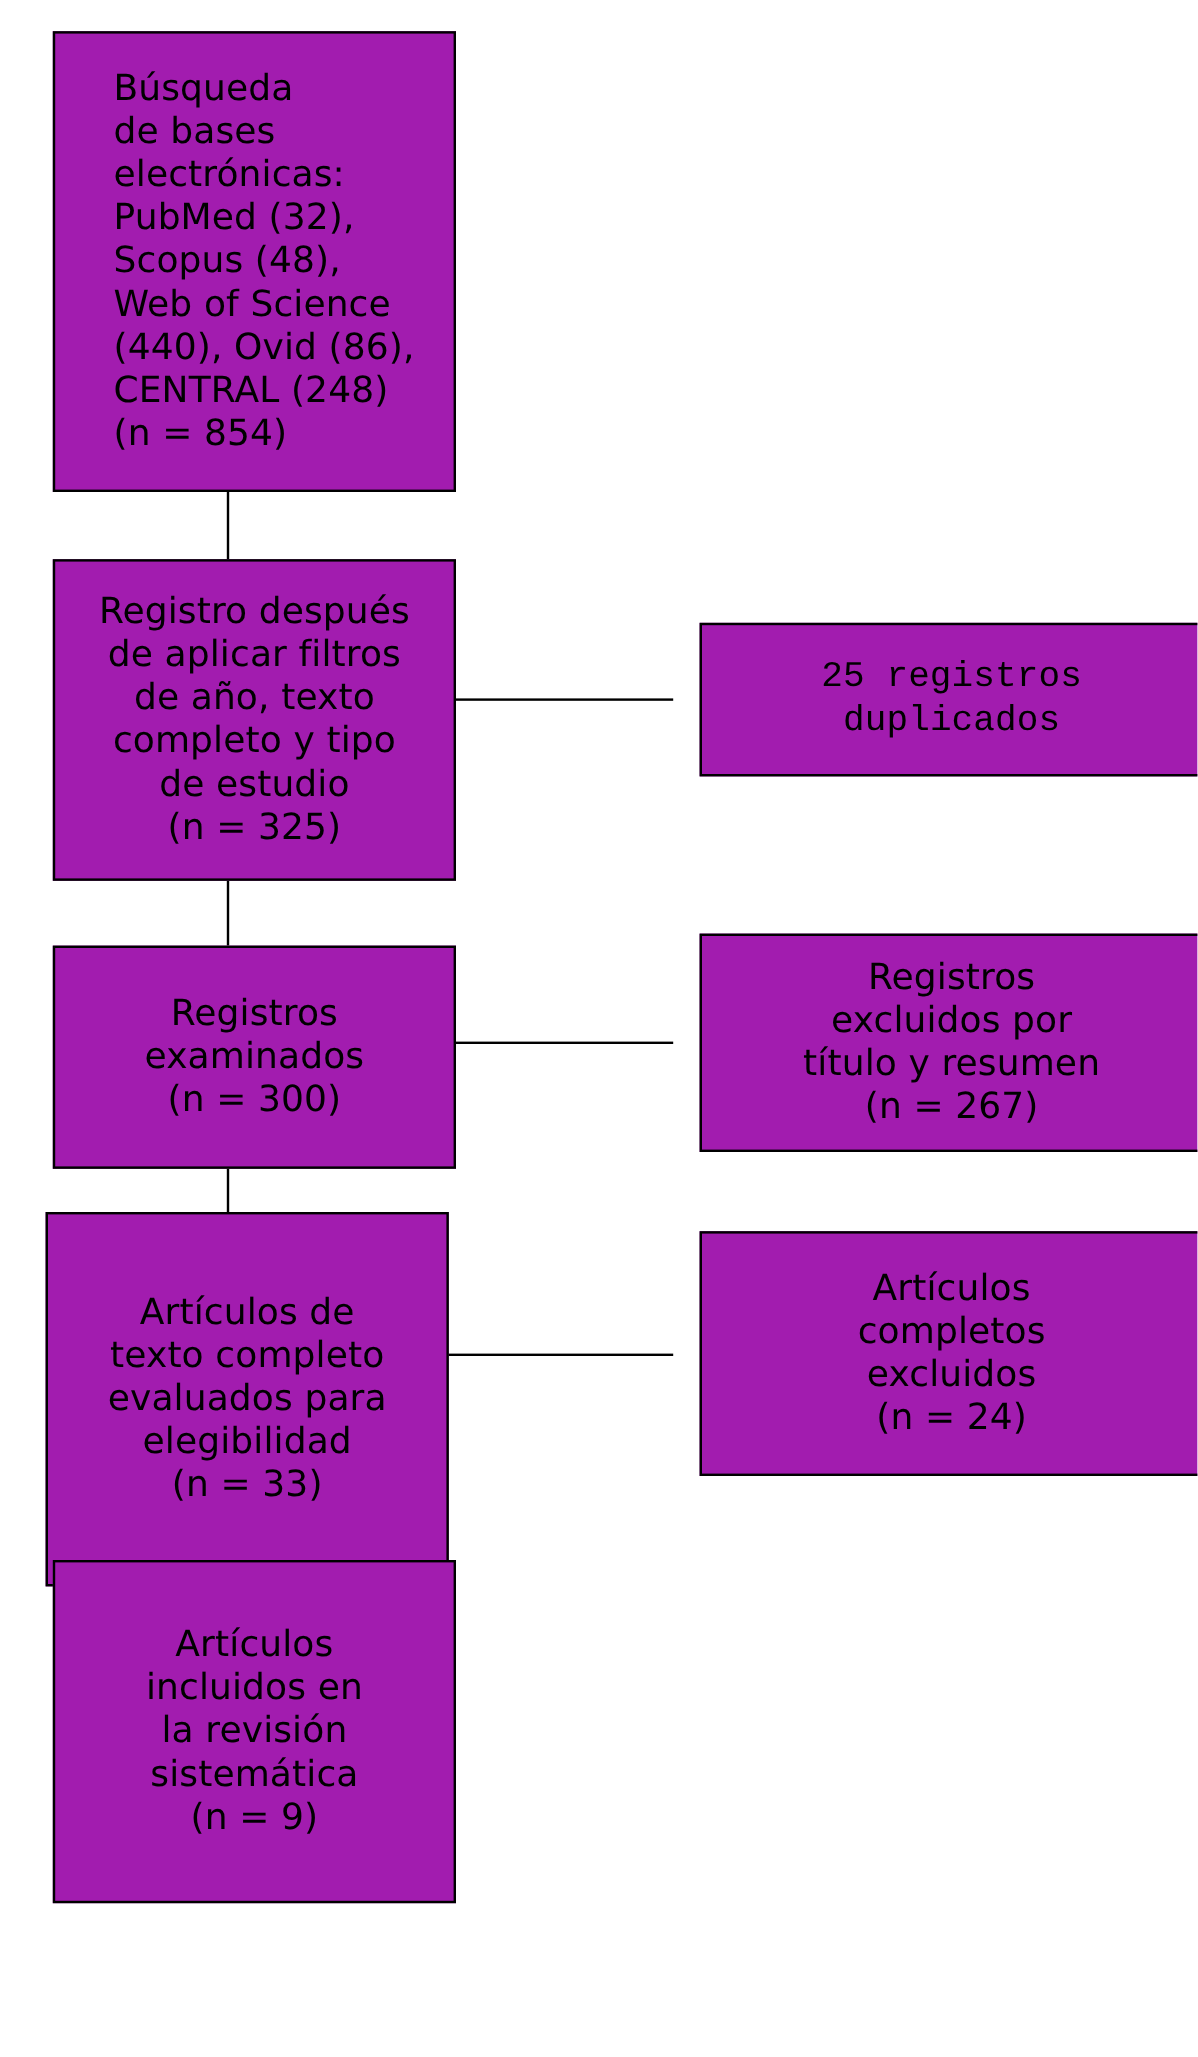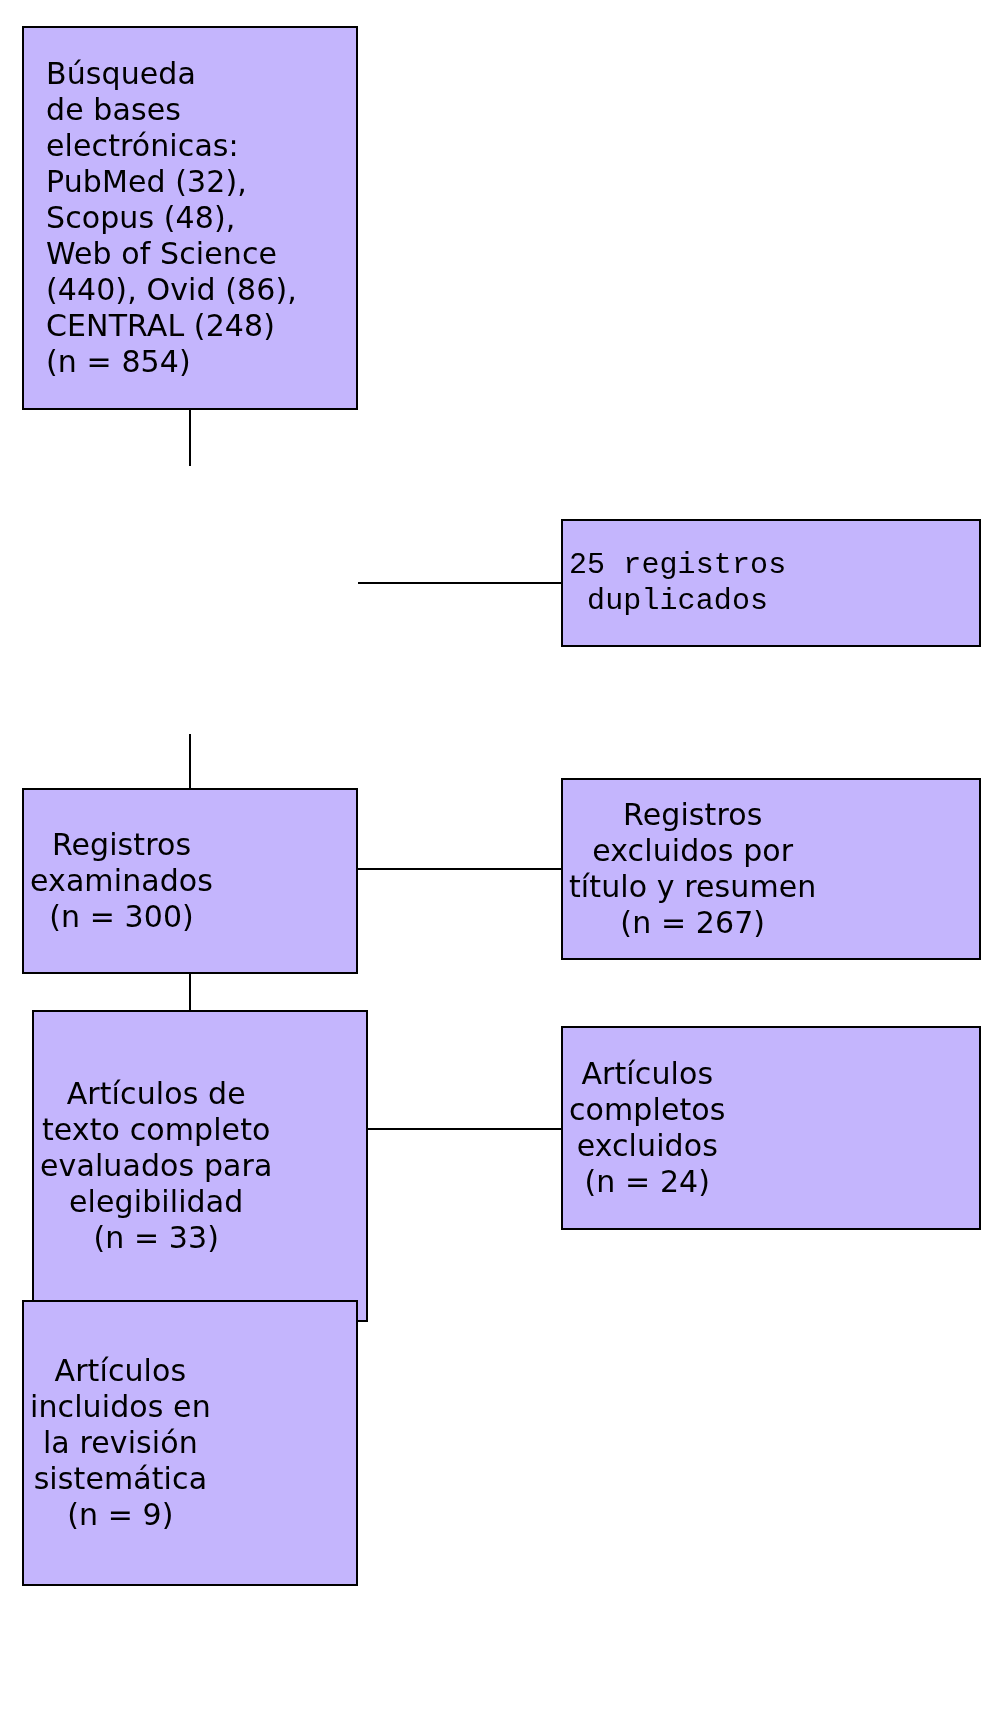--- a/index.html
+++ b/index.html
@@ -16,39 +16,40 @@
     position: relative;
     width: 998px;
     height: 1714px;
     background: #ffffff;
     overflow: hidden;
   }
   .node {
     position: absolute;
     box-sizing: border-box;
     border: 2px solid #000000;
-    background: #c4b5fd;
+    background: #a21caf;
     display: flex;
     align-items: center;
-    justify-content: flex-start;
+    justify-content: center;
     text-align: center;
+    margin-left: 22px;
   }
   .node-text {
     font-size: 30px;
     line-height: 1.20;
     letter-spacing: 0.1px;
     white-space: pre-line;
     padding: 0 6px;
   }
   
   #box-search   { left: 22px;  top: 26px;   width: 336px; height: 384px; }
   #box-search .node-text { text-align: left; padding-left: 22px; }
   #box-filtered { left: 22px;  top: 466px;  width: 336px; height: 268px; }
   #box-screened { left: 22px;  top: 788px;  width: 336px; height: 186px; }
-  #box-fulltext { left: 32px;  top: 1010px; width: 336px; height: 312px; }
+  #box-fulltext { left: 16px;  top: 1010px; width: 336px; height: 312px; }
   #box-included { left: 22px;  top: 1300px; width: 336px; height: 286px; }
   
   #box-duplicates { left: 561px; top: 519px;  width: 420px; height: 128px; font-family: Liberation Mono, monospace; }
   #box-excluded-ts { left: 561px; top: 778px;  width: 420px; height: 182px; }
   #box-excluded-ft { left: 561px; top: 1026px; width: 420px; height: 204px; }
 
   
   .conn {
     position: absolute;
     background: #000000;
@@ -84,20 +85,28 @@
 de bases
 electrónicas:
 PubMed (32),
 Scopus (48),
 Web of Science
 (440), Ovid (86),
 CENTRAL (248)
 (n = 854)</div>
   </div>
 
+  <div class="node" id="box-filtered">
+    <div class="node-text">Registro después
+de aplicar filtros
+de año, texto
+completo y tipo
+de estudio
+(n = 325)</div>
+  </div>
 
   <div class="node" id="box-screened">
     <div class="node-text">Registros
 examinados
 (n = 300)</div>
   </div>
 
   <div class="node" id="box-fulltext">
     <div class="node-text">Artículos de
 texto completo

